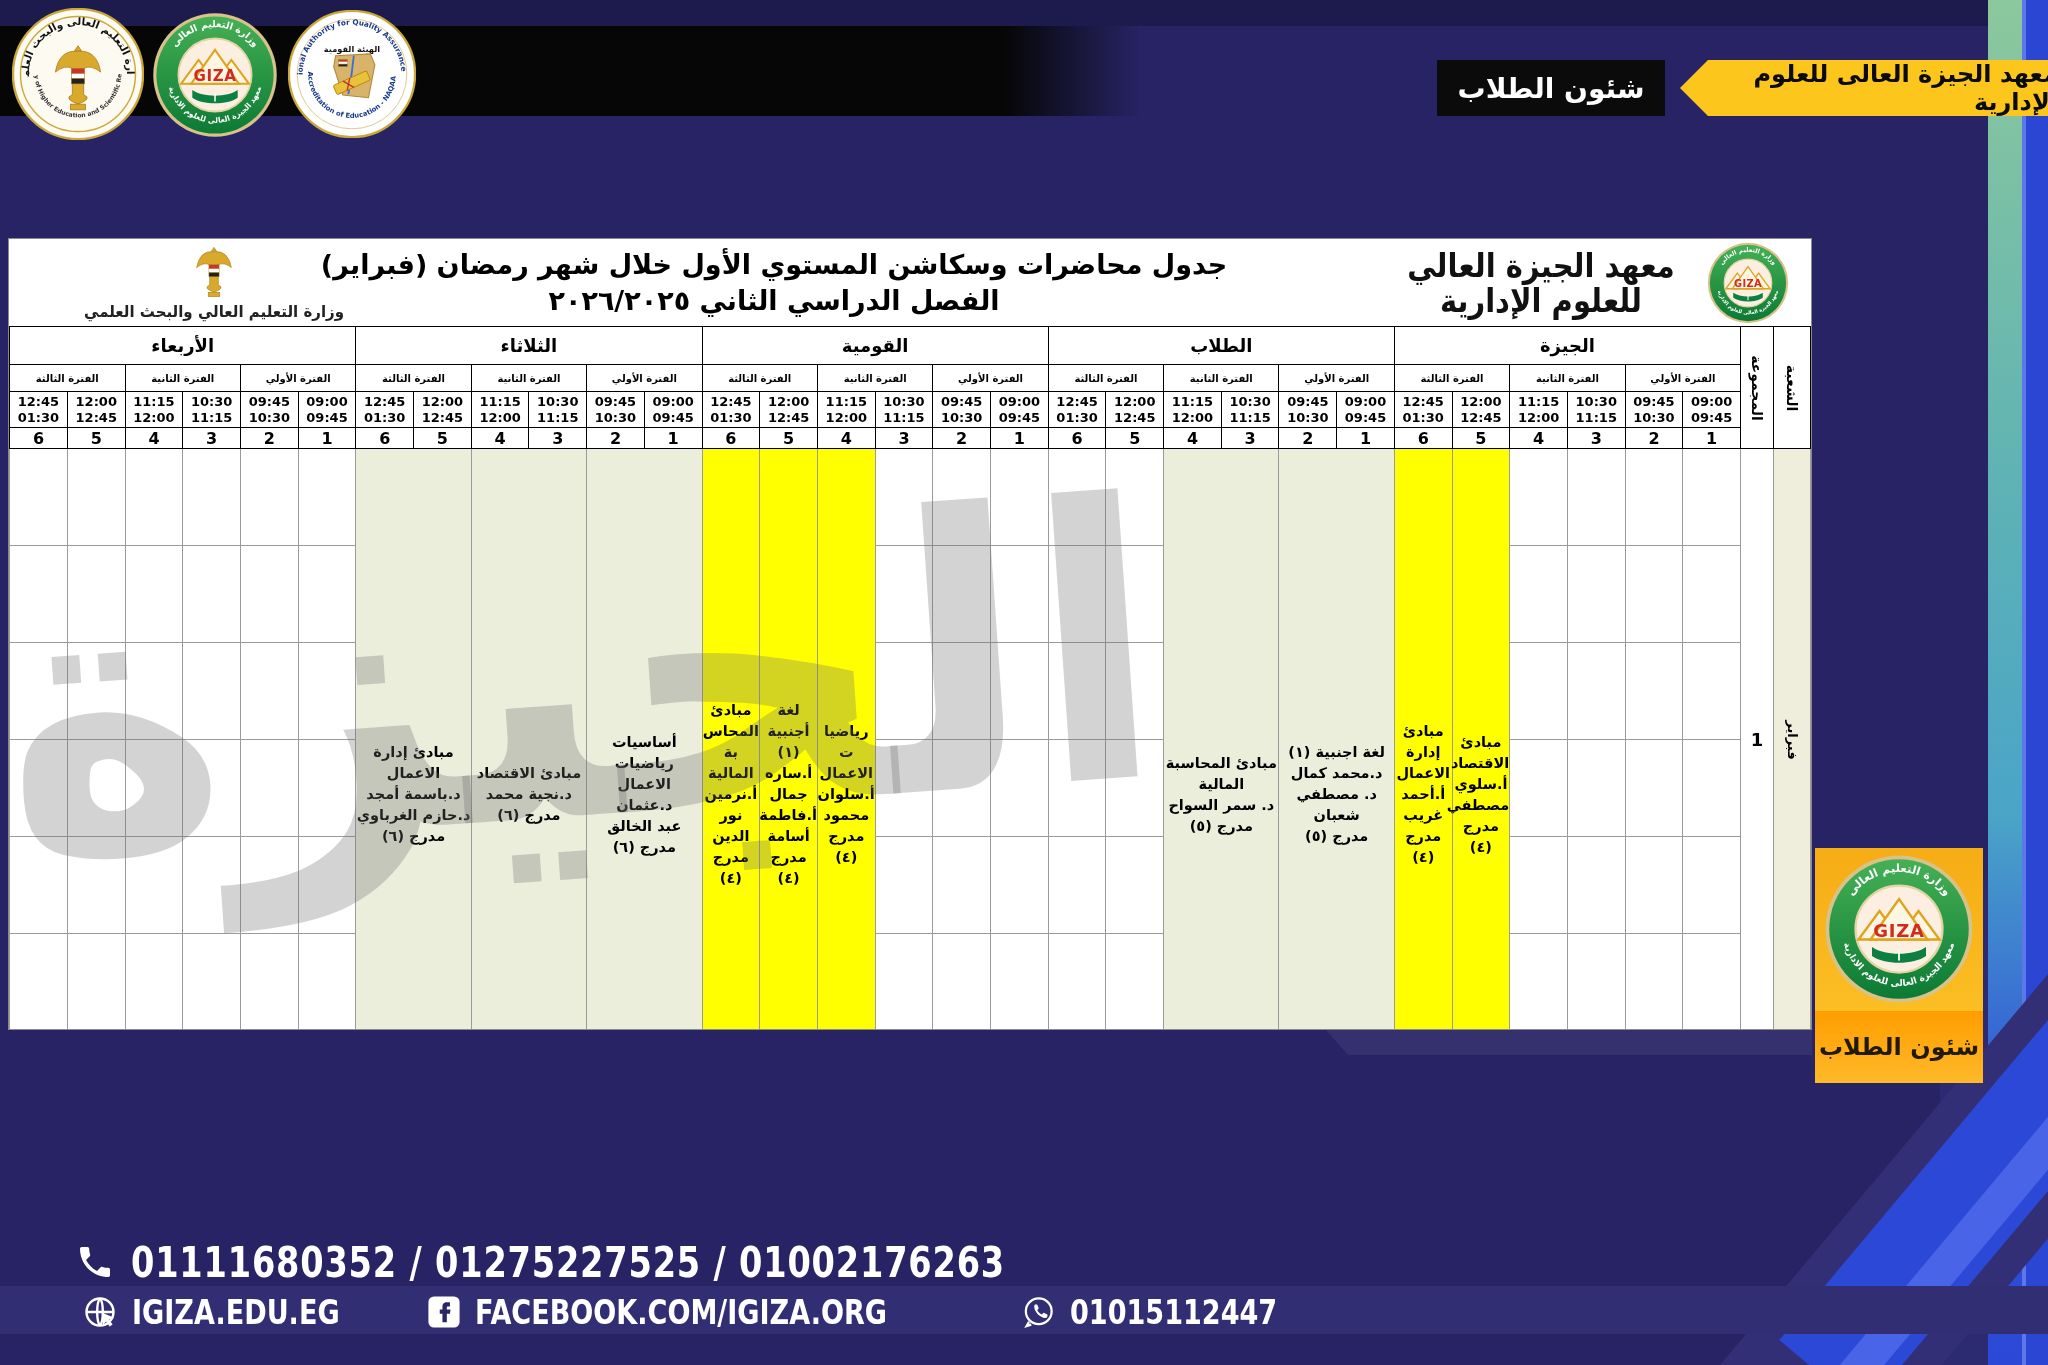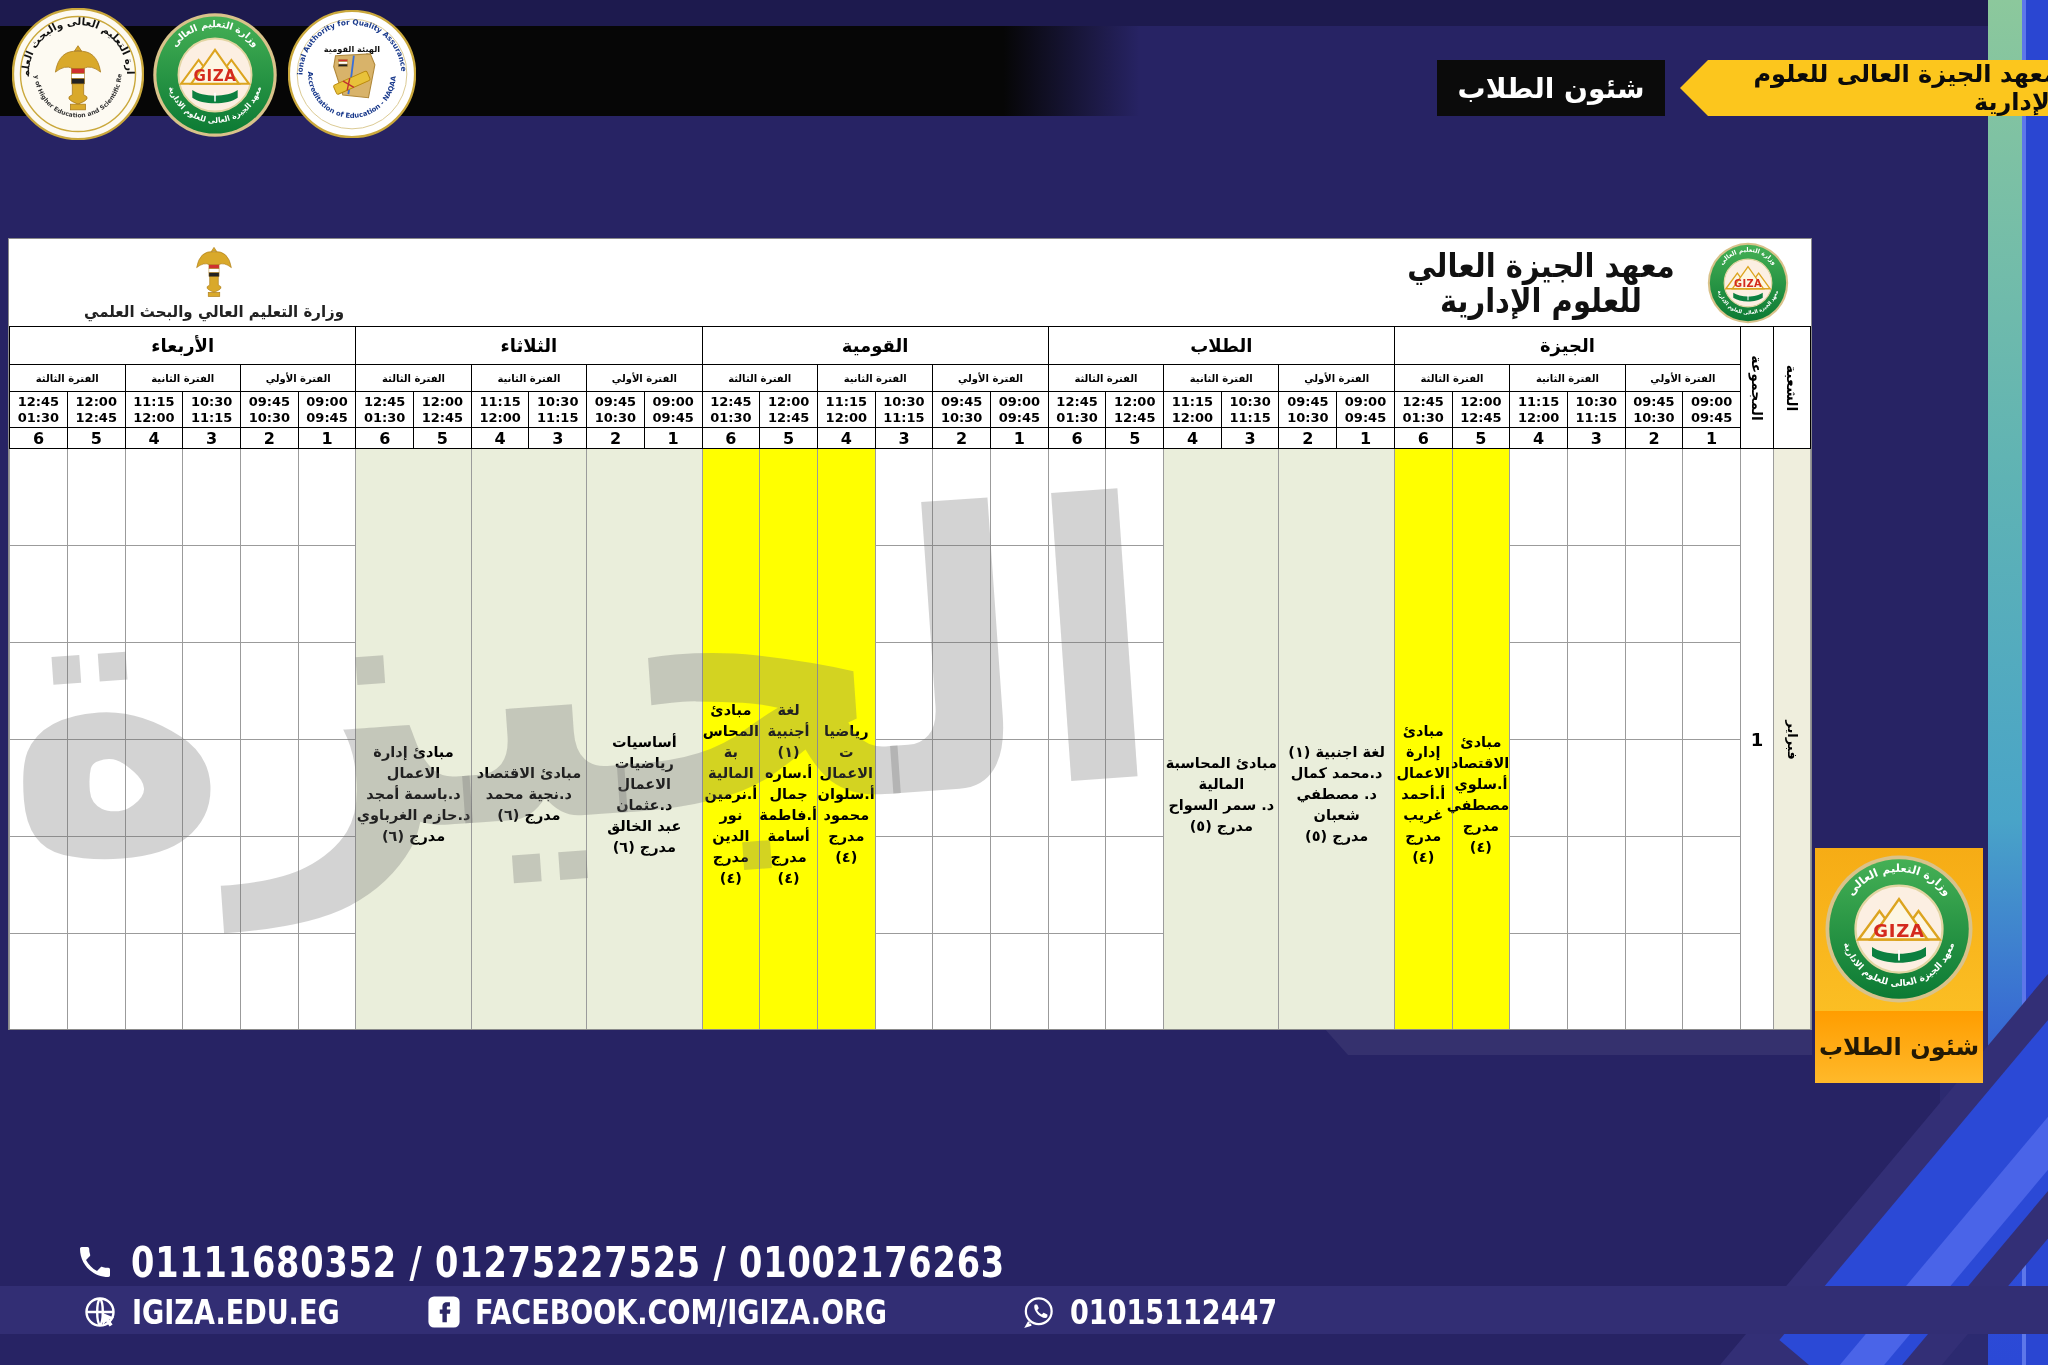--- a/index.html
+++ b/index.html
@@ -201,20 +201,24 @@
      <rect x="22" y="68" width="16" height="6"></rect>
    </g>
    <g stroke="#a8791a" stroke-width="0.6">
      <rect x="23" y="30" width="14" height="5.5" fill="#cf3030"></rect>
      <rect x="23" y="35.5" width="14" height="5.5" fill="#ffffff"></rect>
      <rect x="23" y="41" width="14" height="5.5" fill="#222222"></rect>
    </g>
           </svg></span>
       <div class="cap">وزارة التعليم العالي والبحث العلمي</div>
     </div>
+    <div class="sheet-title">
+      <div>جدول محاضرات وسكاشن المستوي الأول خلال شهر رمضان  (فبراير)</div>
+      <div>الفصل الدراسي الثاني ٢٠٢٦/٢٠٢٥</div>
+    </div>
     <div class="sheet-callig">معهد الجيزة العالي للعلوم الإدارية</div>
     <div id="logo-giza-sheet"><svg viewBox="0 0 100 100">
   <defs>
     <linearGradient id="ggb" x1="0" y1="0" x2="0" y2="1">
       <stop offset="0" stop-color="#45b055"></stop>
               <stop offset="1" stop-color="#0c7a34"></stop>
     </linearGradient>
     <path id="atb" d="M 12,50 a 38,38 0 1 1 76,0"></path>
     <path id="abb" d="M 12,50 a 38,38 0 1 0 76,0"></path>
   </defs>

